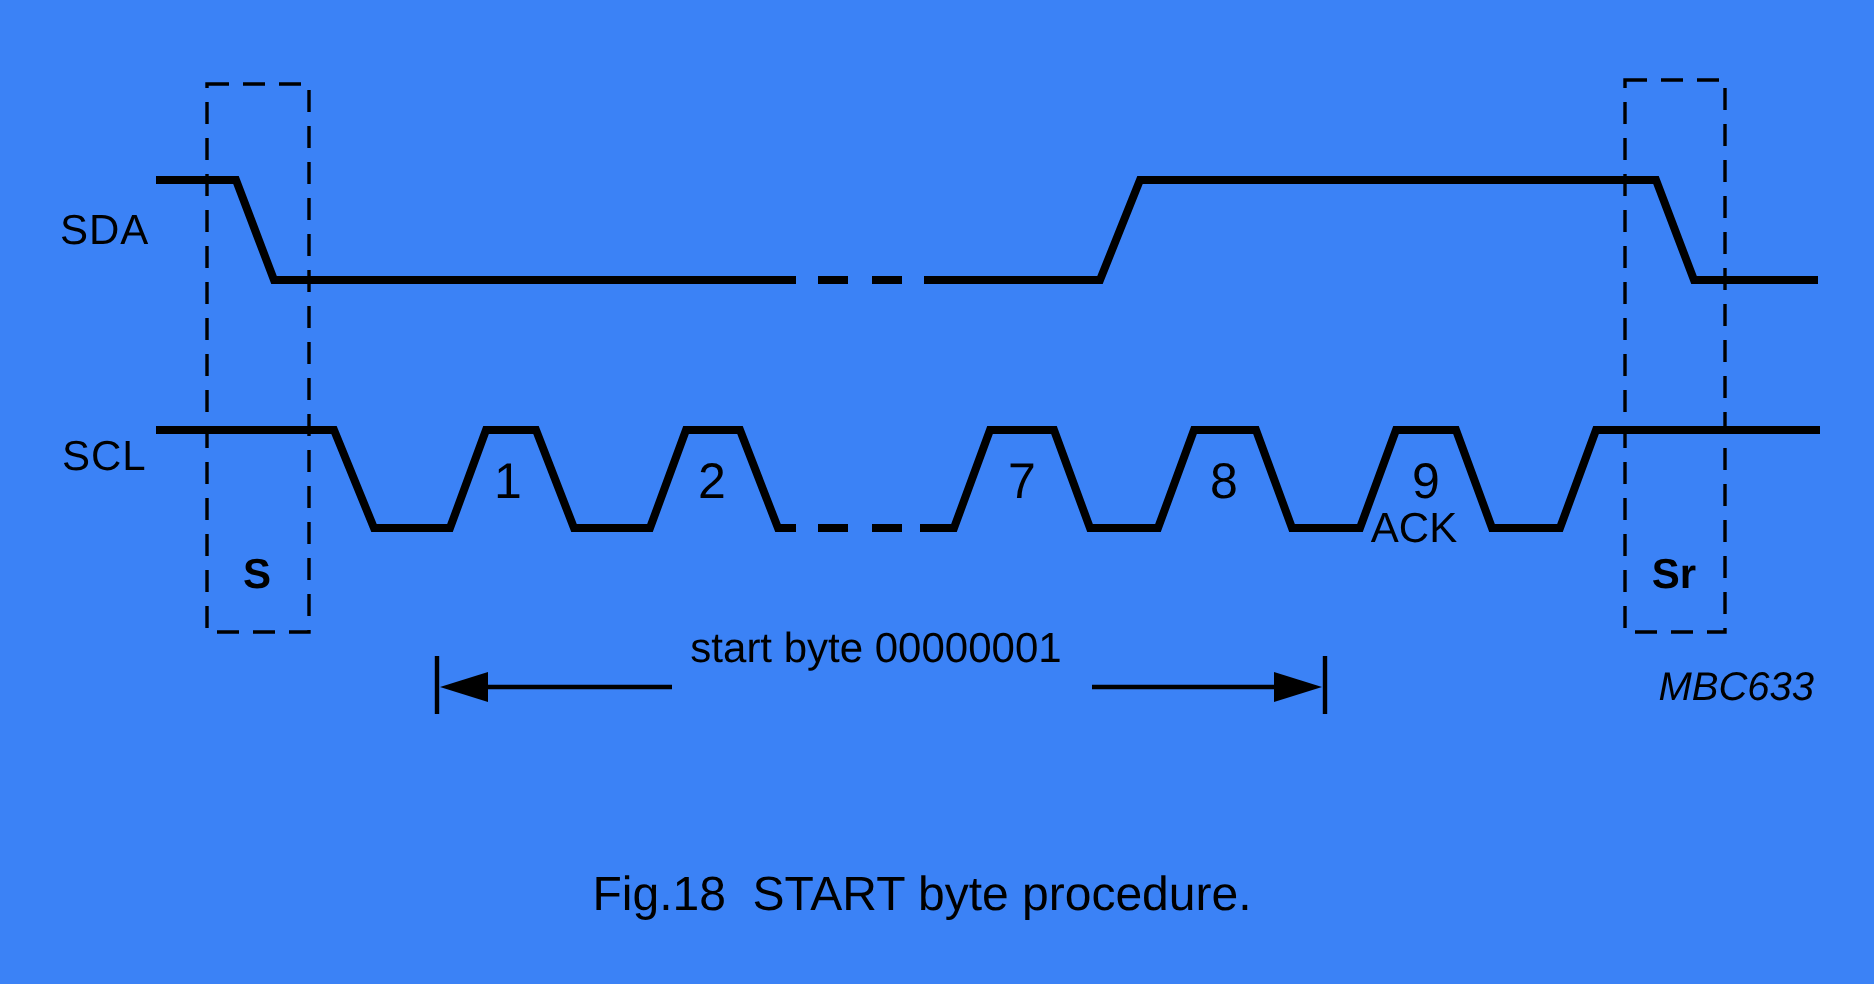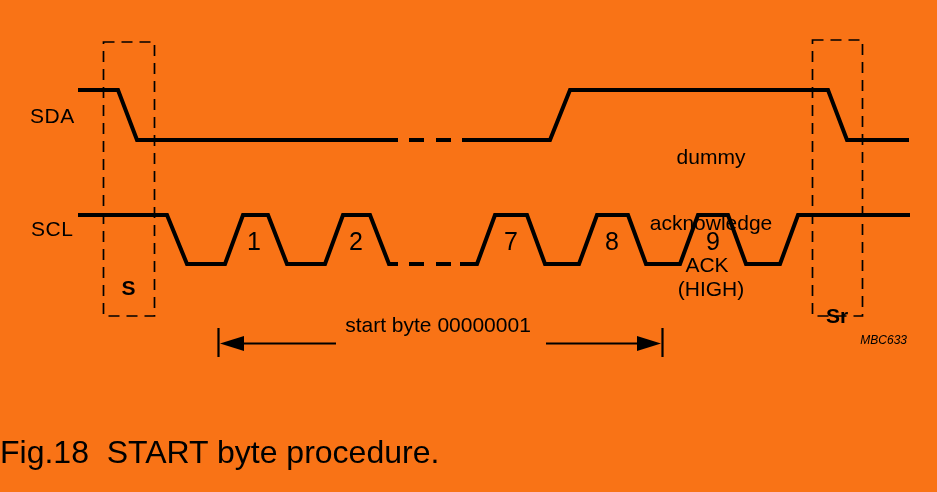--- a/index.html
+++ b/index.html
@@ -29,39 +29,39 @@
     font-weight: bold;
     text-align: center;
   }
   .center-x { transform: translateX(-50%); }
   .note {
     text-align: center;
     line-height: 22px;
   }
   .figure-code {
     font-style: italic;
-    font-size: 12px;
+    font-size: 20px;
     transform: translateX(-100%);
   }
   .caption {
-    font-size: 32px;
+    font-size: 24px;
     width: 922px;
     left: 0;
-    text-align: left;
+    text-align: center;
   }
   .wave { fill: none; stroke: #000; stroke-width: 4; }
   .wave-dash { fill: none; stroke: #000; stroke-width: 4; stroke-dasharray: 15 12; }
   .cond-box { fill: none; stroke: #000; stroke-width: 1.7; stroke-dasharray: 11 7; }
   .dim { fill: none; stroke: #000; stroke-width: 2.2; }
   .dim-head { fill: #000; stroke: none; }
 </style>
 </head>
 <body>
 
-<div class="figure" style="background: #f97316; color: rgb(0, 0, 0);">
+<div class="figure" style="background: #3b82f6; color: rgb(0, 0, 0);">
 
   <svg width="937" height="492" viewBox="0 0 937 492">
 
     <rect class="cond-box" x="103.5" y="42" width="51" height="274"></rect>
 
     <rect class="cond-box" x="812.5" y="40" width="50" height="276"></rect>
 
     <path class="wave" d="M78 90 H118 L137 140 H398 M462 140 H550 L570 90 H828 L847 140 H909"></path>
     <path class="wave-dash" d="M409 140 H457"></path>
 
@@ -77,29 +77,24 @@
   <div class="lbl signal-name" style="left:30px; top:105px;">SDA</div>
   <div class="lbl signal-name" style="left:31px; top:218px;">SCL</div>
 
   <div class="lbl digit" style="left:254px; top:229px;">1</div>
   <div class="lbl digit" style="left:356px; top:229px;">2</div>
   <div class="lbl digit" style="left:511px; top:229px;">7</div>
   <div class="lbl digit" style="left:612px; top:229px;">8</div>
   <div class="lbl digit" style="left:713px; top:229px;">9</div>
 
   <div class="lbl cond" style="left:103px; top:277px; width:51px;">S</div>
-  <div class="lbl cond" style="left:812px; top:277px; width:50px;margin-top:28px;">Sr</div>
+  <div class="lbl cond" style="left:812px; top:277px; width:50px;">Sr</div>
 
   <div class="lbl center-x" style="left:707px; top:254px;">ACK</div>
 
-  <div class="lbl note center-x" style="left:711px; top:102px;">
-    <div>dummy</div>
-    <div>acknowledge</div>
-    <div>(HIGH)</div>
-  </div>
 
   <div class="lbl center-x" style="left:438px; top:314px;">start byte 00000001</div>
 
   <div class="lbl figure-code" style="left:907px; top:334px;">MBC633</div>
 
   <div class="lbl caption" style="top:436px;">Fig.18  START byte procedure.</div>
 
 </div>
 
 </body></html>

